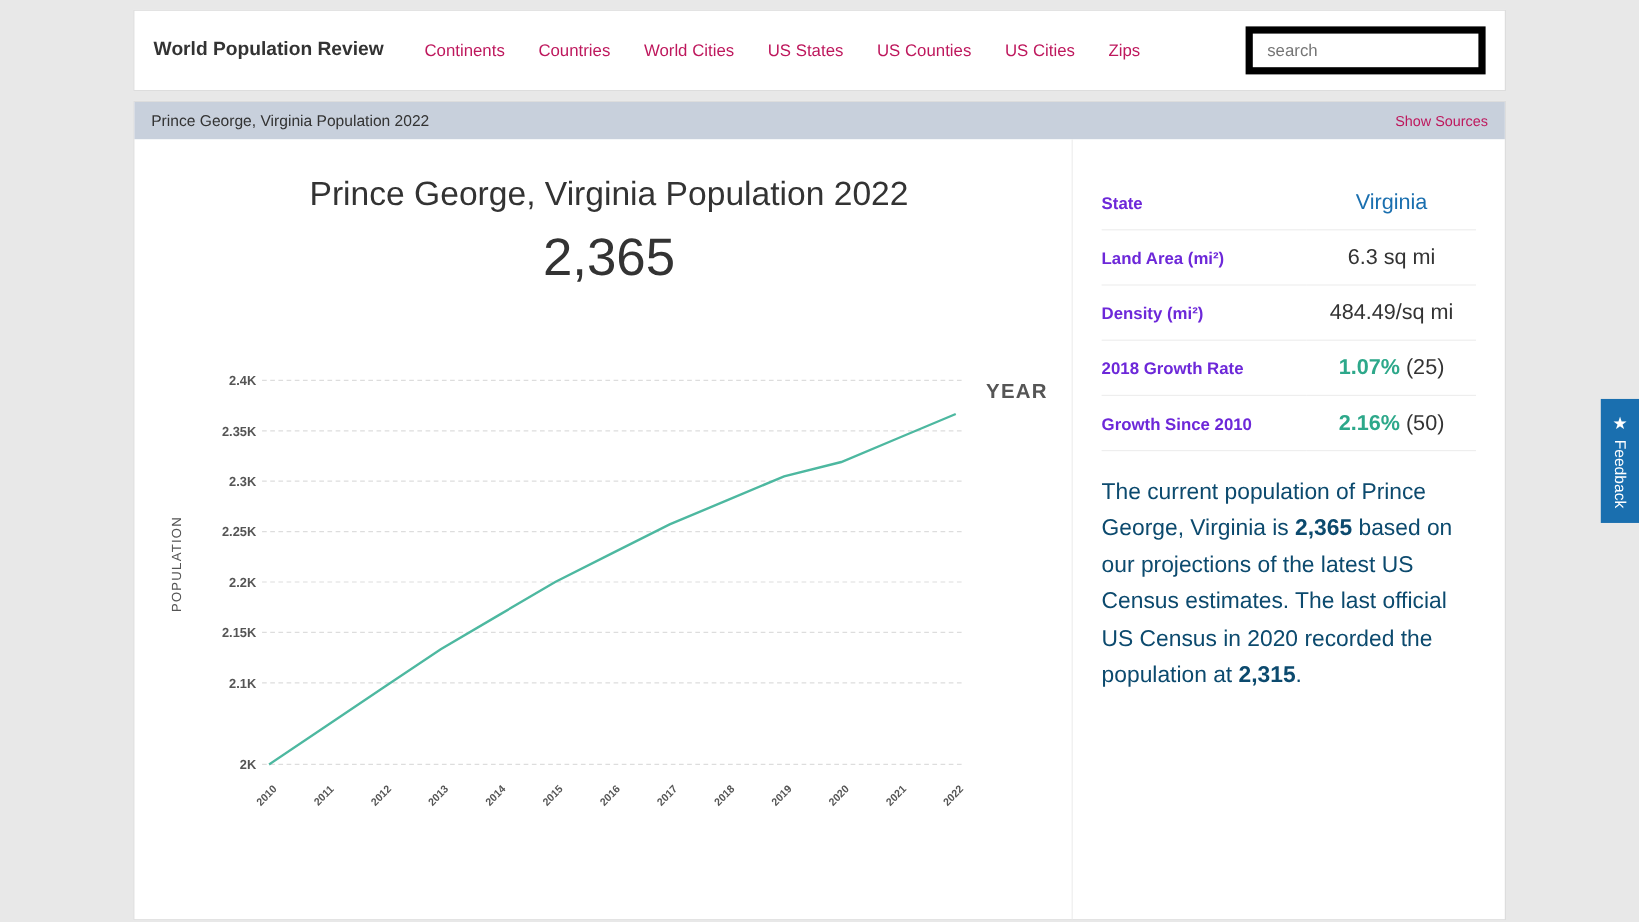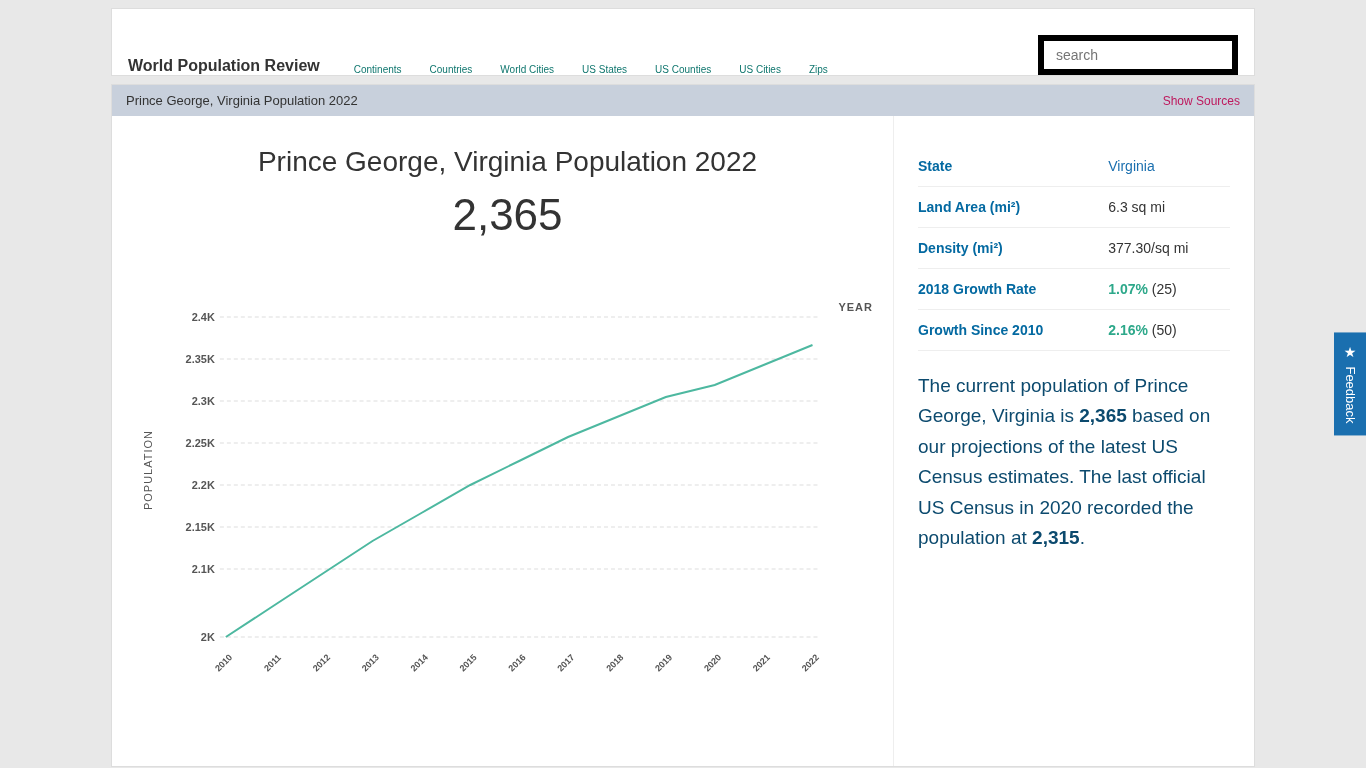--- a/index.html
+++ b/index.html
@@ -12,43 +12,43 @@
     .outer-wrapper {
       max-width: 1160px;
       margin: 0 auto;
       padding: 8px;
     }
     
     .nav-bar {
       background: #fff;
       border: 1px solid #ddd;
       display: flex;
-      align-items: flex-end;
+      align-items: center;
       padding: 0 16px;
       height: 68px;
       gap: 0;
     }
     .nav-brand {
       font-size: 16px;
       font-weight: bold;
       color: #333;
       margin-right: 20px;
       white-space: nowrap;
     }
     .nav-links {
       display: flex;
       align-items: center;
       gap: 0;
       flex: 1;
     }
     .nav-link {
-      color: #0f766e;
+      color: #be185d;
       text-decoration: none;
       padding: 0 14px;
-      font-size: 10px;
+      font-size: 14px;
       white-space: nowrap;
       cursor: pointer;
     }
     .nav-search {
       margin-left: auto;
     }
     .nav-search input {
       border: 6px solid #000000;
       padding: 6px 12px;
       font-size: 14px;
@@ -124,23 +124,23 @@
       flex: 1;
       display: flex;
       flex-direction: row;
       font-weight: bold;
     }
     .chart-svg-area {
       flex: 1;
     }
     .x-axis-label {
       text-align: left;
-      font-size: 11px;
+      font-size: 17px;
       color: #555;
-      margin-top: 4px;
+      margin-top: 20px;
       letter-spacing: 1px;
     }
     
     .right-panel {
       width: 360px;
       padding: 30px 24px;
     }
     .info-table {
       width: 100%;
       border-collapse: collapse;
@@ -149,25 +149,25 @@
     .info-table tr {
       border-bottom: 1px solid #eee;
     }
     .info-table td {
       padding: 12px 0;
       vertical-align: middle;
     }
     .info-table td:first-child {
       font-weight: bold;
       font-size: 14px;
-      color: #0369a1;
+      color: #6d28d9;
     }
     .info-table td:last-child {
-      text-align: left;
-      font-size: 14px;
+      text-align: center;
+      font-size: 18px;
       color: #333;
     }
     .link-blue {
       color: #1a6faf;
       text-decoration: none;
       cursor: pointer;
     }
     .growth-positive {
       color: #2da88a;
       font-weight: bold;
@@ -289,21 +289,21 @@
               <td>
                 <a class="link-blue">Virginia</a>
               </td>
             </tr>
             <tr>
               <td>Land Area (mi²)</td>
               <td>6.3 sq mi</td>
             </tr>
             <tr>
               <td>Density (mi²)</td>
-              <td>377.30/sq mi</td>
+              <td>484.49/sq mi</td>
             </tr>
             <tr>
               <td>2018 Growth Rate</td>
               <td>
                 <span class="growth-positive">1.07%</span>
                 <span>(25)</span>
               </td>
             </tr>
             <tr>
               <td>Growth Since 2010</td>

